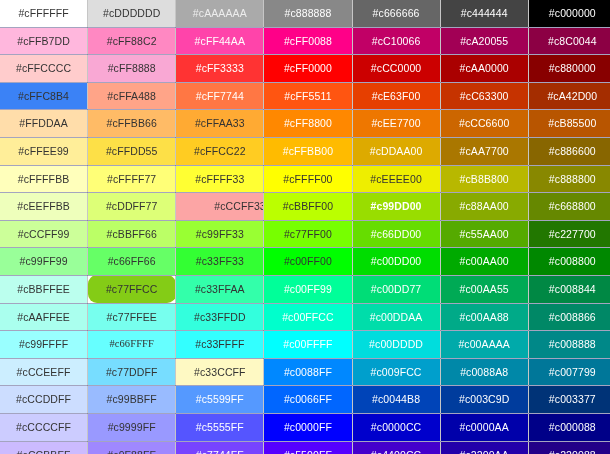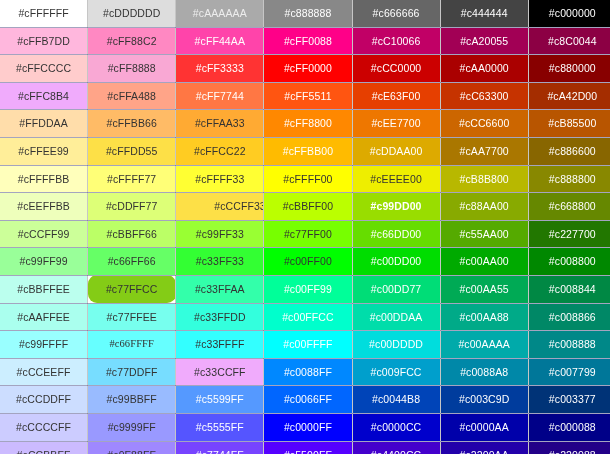--- a/index.html
+++ b/index.html
@@ -112,21 +112,21 @@
           <span class="swatch-label">#cCC0000</span>
         </td>
         <td style="background-color: rgb(170, 0, 0); color: rgb(255, 255, 255);">
           <span class="swatch-label">#cAA0000</span>
         </td>
         <td style="background-color: rgb(136, 0, 0); color: rgb(255, 255, 255);">
           <span class="swatch-label">#c880000</span>
         </td>
       </tr>
       <tr>
-        <td style="background-color: #f0abfc; color: rgb(51, 51, 51); text-align: center;">
+        <td style="background-color: #3b82f6; color: rgb(51, 51, 51); text-align: center;">
           <span class="swatch-label">#cFFC8B4</span>
         </td>
         <td style="background-color: rgb(255, 164, 136); color: rgb(51, 51, 51);">
           <span class="swatch-label">#cFFA488</span>
         </td>
         <td style="background-color: rgb(255, 119, 68); color: rgb(255, 255, 255);">
           <span class="swatch-label">#cFF7744</span>
         </td>
         <td style="background-color: rgb(255, 85, 17); color: rgb(255, 255, 255);">
           <span class="swatch-label">#cFF5511</span>
@@ -210,21 +210,21 @@
           <span class="swatch-label">#c888800</span>
         </td>
       </tr>
       <tr>
         <td style="background-color: rgb(238, 255, 187); color: rgb(51, 51, 51);">
           <span class="swatch-label">#cEEFFBB</span>
         </td>
         <td style="background-color: rgb(221, 255, 119); color: rgb(51, 51, 51);">
           <span class="swatch-label">#cDDFF77</span>
         </td>
-        <td style="background-color: #fde047; color: rgb(51, 51, 51); padding-left: 38px;">
+        <td style="background-color: #fca5a5; color: rgb(51, 51, 51); padding-left: 38px;">
           <span class="swatch-label">#cCCFF33</span>
         </td>
         <td style="background-color: rgb(187, 255, 0); color: rgb(51, 51, 51);">
           <span class="swatch-label">#cBBFF00</span>
         </td>
         <td style="background-color: rgb(153, 221, 0); color: rgb(255, 255, 255); font-weight: bold;">
           <span class="swatch-label">#c99DD00</span>
         </td>
         <td style="background-color: rgb(136, 170, 0); color: rgb(255, 255, 255);">
           <span class="swatch-label">#c88AA00</span>
@@ -348,21 +348,21 @@
           <span class="swatch-label">#c008888</span>
         </td>
       </tr>
       <tr>
         <td style="background-color: rgb(204, 238, 255); color: rgb(51, 51, 51);">
           <span class="swatch-label">#cCCEEFF</span>
         </td>
         <td style="background-color: rgb(119, 221, 255); color: rgb(51, 51, 51);">
           <span class="swatch-label">#c77DDFF</span>
         </td>
-        <td style="background-color: #f0abfc; color: rgb(51, 51, 51);">
+        <td style="background-color: #fef9c3; color: rgb(51, 51, 51);">
           <span class="swatch-label">#c33CCFF</span>
         </td>
         <td style="background-color: rgb(0, 136, 255); color: rgb(255, 255, 255);">
           <span class="swatch-label">#c0088FF</span>
         </td>
         <td style="background-color: rgb(0, 159, 204); color: rgb(255, 255, 255);">
           <span class="swatch-label">#c009FCC</span>
         </td>
         <td style="background-color: rgb(0, 136, 168); color: rgb(255, 255, 255);">
           <span class="swatch-label">#c0088A8</span>

